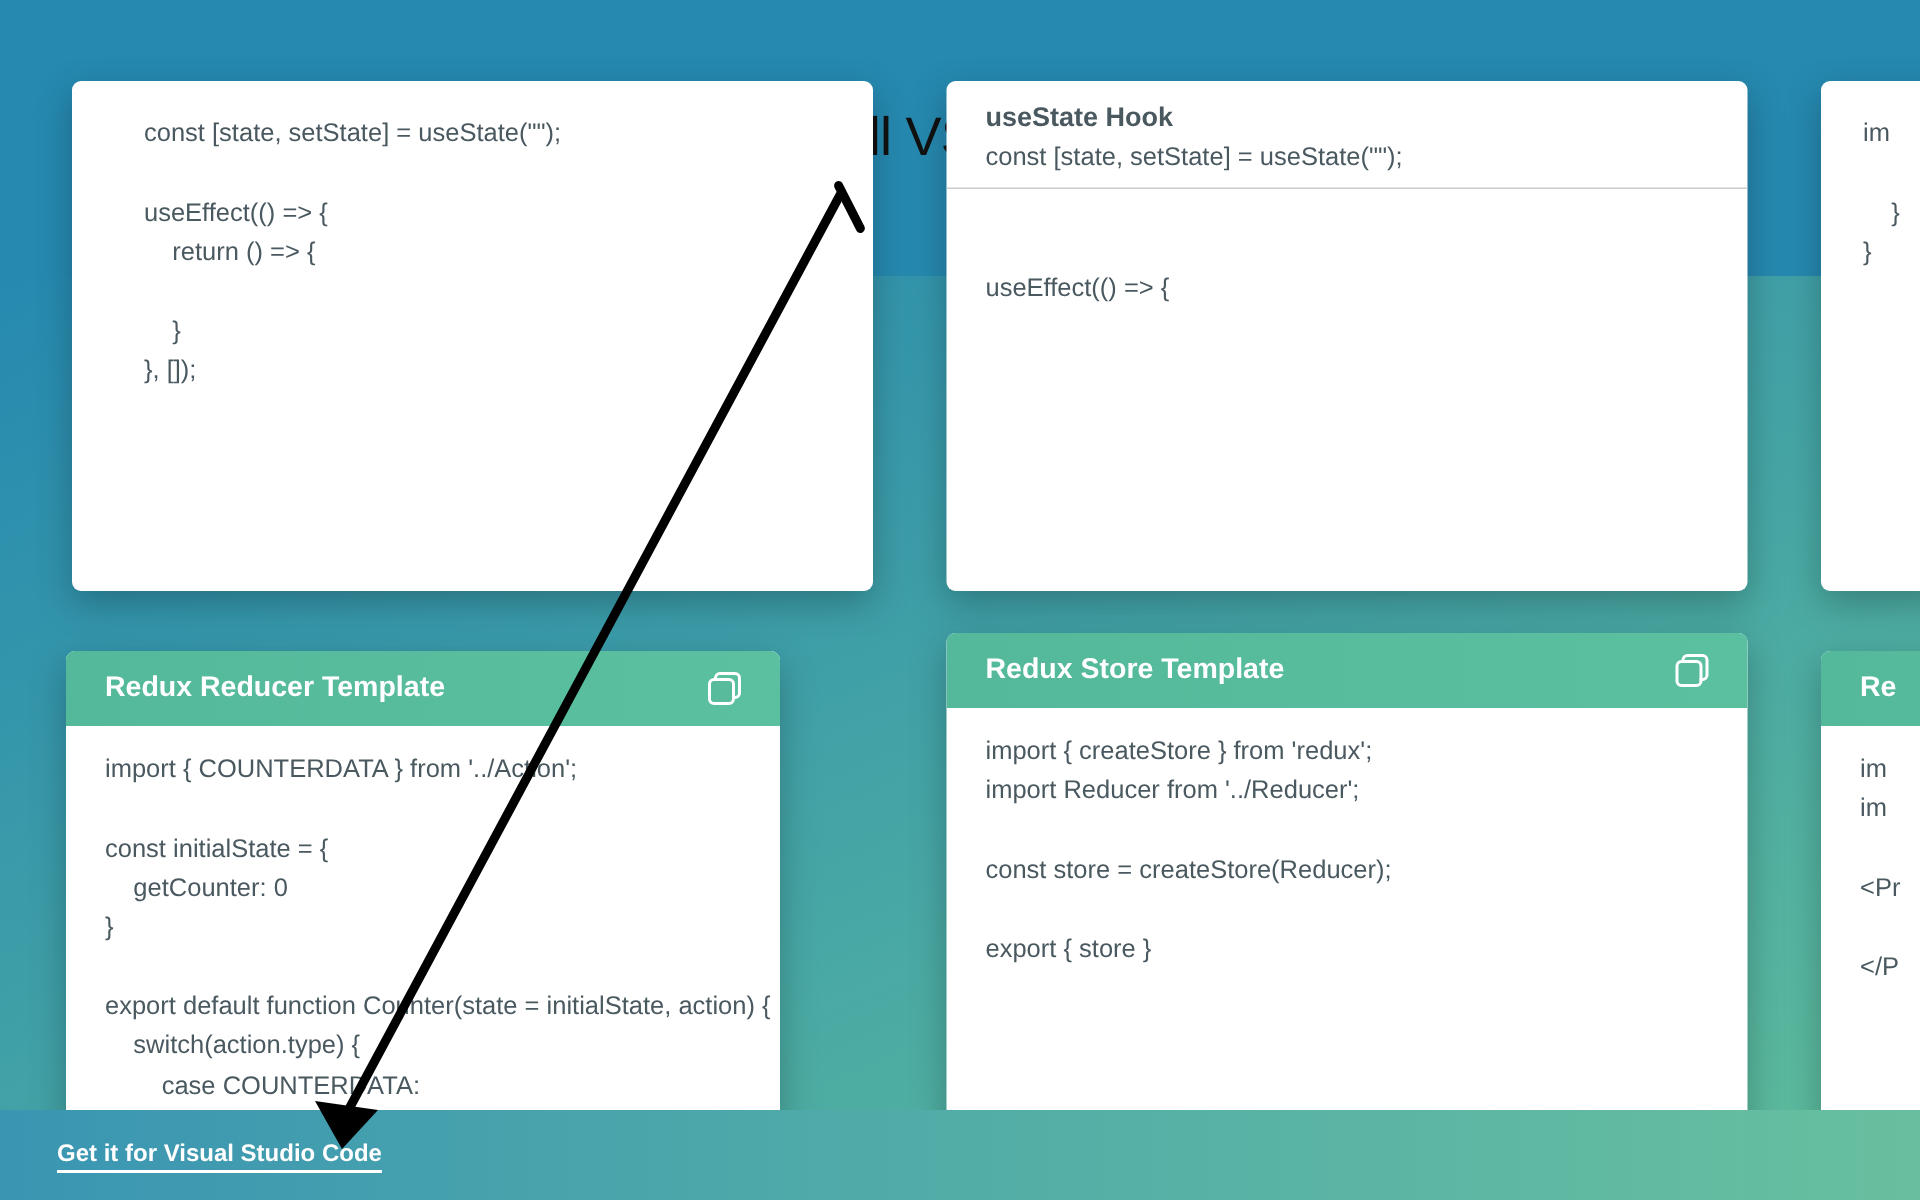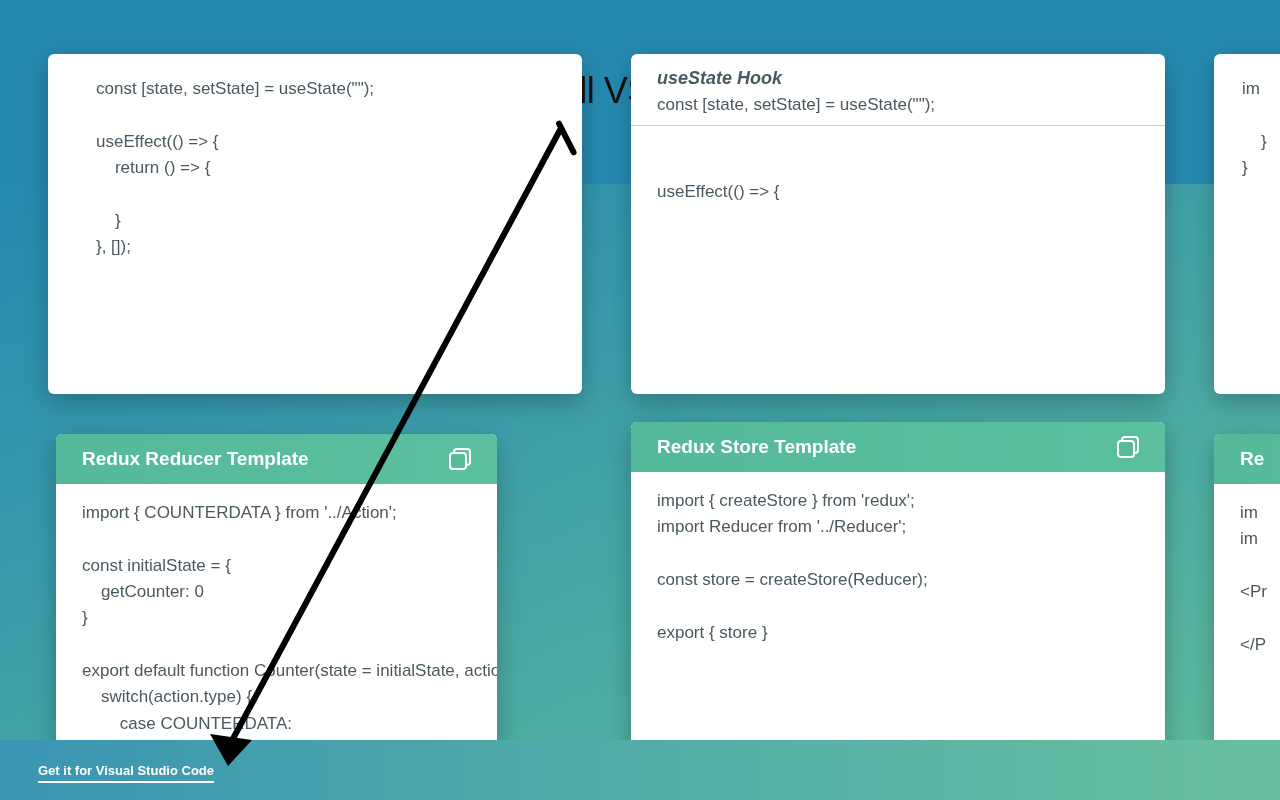--- a/index.html
+++ b/index.html
@@ -82,21 +82,20 @@
     overflow: hidden;
   }
   .snippet-section {
     padding: 14px 26px 10px;
   }
   .snippet-title {
     font-weight: 700;
     font-size: 18px;
     color: #4a5960;
     margin-bottom: 6px;
-    font-style: italic;
   }
   .snippet-code {
     font-size: 17px;
     color: #4a5960;
     font-weight: 500;
     white-space: pre;
   }
   .divider {
     border: none;
     border-top: 1px solid #ccc;
@@ -119,23 +118,23 @@
   }
   .card-c { 
     left: 1214px;
     top: -130px;
     width: 300px;
     height: 340px;
     padding: 22px 28px;
   }
   .card-c .card-body { padding: 0; }
   .card-d { 
-    left: 56px;
+    left: 44px;
     top: 250px;
-    width: 441px;
+    width: 476px;
     height: 340px;
   }
   .card-e { 
     left: 631px;
     top: 238px;
     width: 534px;
     height: 340px;
   }
   .card-f { 
     left: 1214px;
@@ -149,21 +148,21 @@
     bottom: 0; left: 0;
     width: 100%;
     height: 60px;
     background: linear-gradient(to right, #3a95b3 0%, #50aba8 45%, #68bf9f 100%);
     display: flex;
     align-items: center;
     padding-left: 38px;
   }
   .footer a {
     color: #fff;
-    font-size: 13px;
+    font-size: 16px;
     font-weight: 600;
     text-decoration: underline;
     text-underline-offset: 6px;
     text-decoration-thickness: 2px;
   }
   
   .arrow-svg {
     position: absolute;
     top: 0; left: 0;
     width: 1280px;

